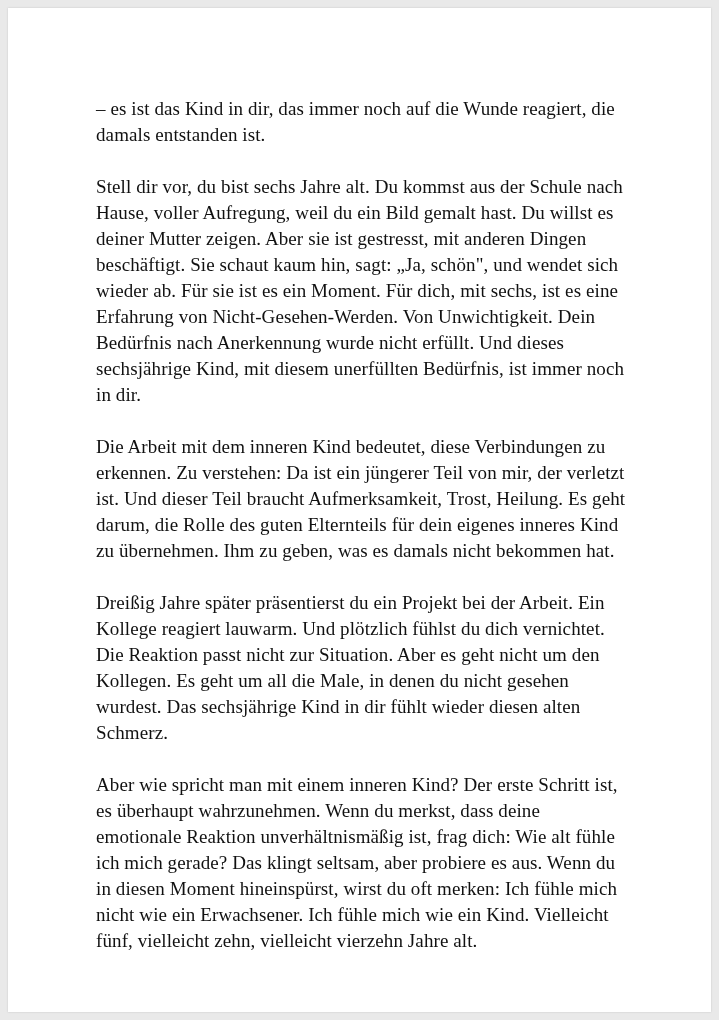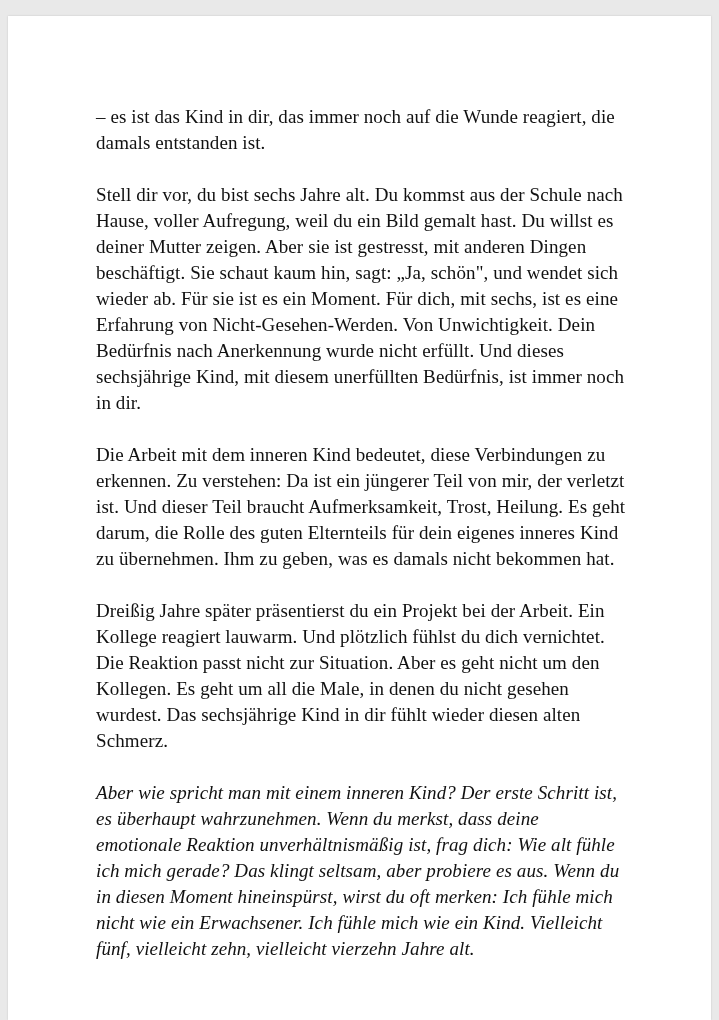--- a/index.html
+++ b/index.html
@@ -5,42 +5,41 @@
   html, body {
     margin: 0;
     padding: 0;
     background: #e9e9e9;
     font-family: "Liberation Serif", "DejaVu Serif", serif;
   }
   .page {
     position: relative;
     width: 703px;
     height: 1004px;
-    margin: 16px auto;
+    margin: 8px auto;
     background: #ffffff;
     box-shadow: 0 0 2px rgba(0,0,0,0.15);
     box-sizing: border-box;
   }
   .text-block {
     position: absolute;
     top: 88px;
     left: 88px;
     width: 532px;
     color: #111111;
   }
   .para {
     margin: 0 0 26px 0;
     font-size: 19px;
     line-height: 26px;
     letter-spacing: 0.1px;
     text-align: left;
   }
   .para:last-child {
     margin-bottom: 0;
-    font-style: italic;
   }
 </style>
 </head>
 <body>
 
 <div class="page">
   <div class="text-block">
       <p class="para">– es ist das Kind in dir, das immer noch auf die Wunde reagiert, die damals entstanden ist.</p>
       <p class="para">Stell dir vor, du bist sechs Jahre alt. Du kommst aus der Schule nach Hause, voller Aufregung, weil du ein Bild gemalt hast. Du willst es deiner Mutter zeigen. Aber sie ist gestresst, mit anderen Dingen beschäftigt. Sie schaut kaum hin, sagt: „Ja, schön", und wendet sich wieder ab. Für sie ist es ein Moment. Für dich, mit sechs, ist es eine Erfahrung von Nicht-Gesehen-Werden. Von Unwichtigkeit. Dein Bedürfnis nach Anerkennung wurde nicht erfüllt. Und dieses sechsjährige Kind, mit diesem unerfüllten Bedürfnis, ist immer noch in dir.</p>
       <p class="para">Die Arbeit mit dem inneren Kind bedeutet, diese Verbindungen zu erkennen. Zu verstehen: Da ist ein jüngerer Teil von mir, der verletzt ist. Und dieser Teil braucht Aufmerksamkeit, Trost, Heilung. Es geht darum, die Rolle des guten Elternteils für dein eigenes inneres Kind zu übernehmen. Ihm zu geben, was es damals nicht bekommen hat.</p>

